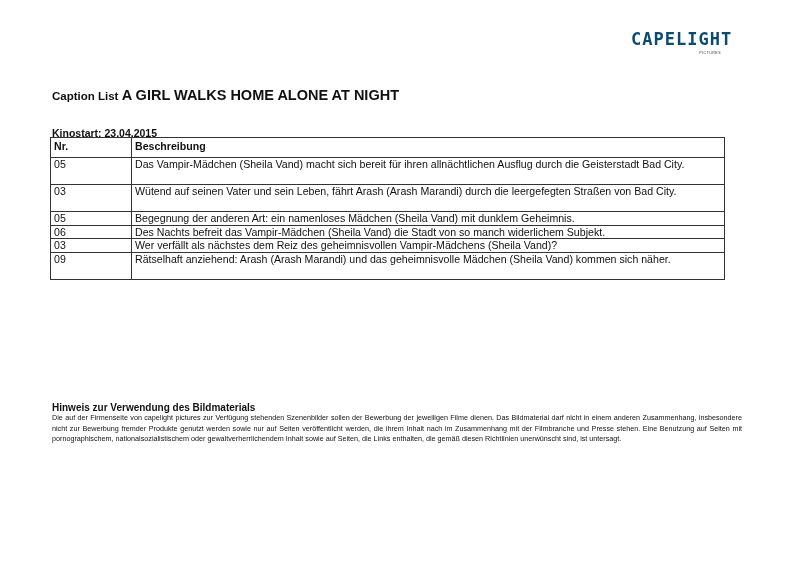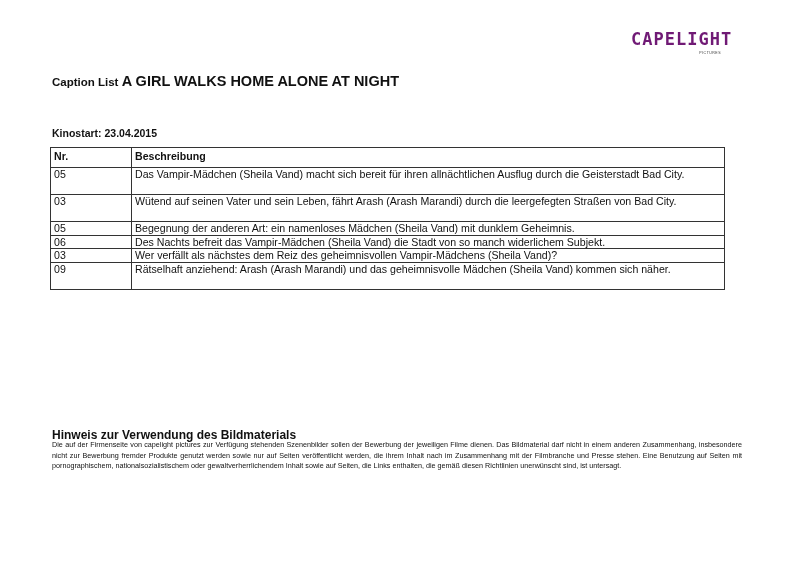--- a/index.html
+++ b/index.html
@@ -1,32 +1,32 @@
 <!DOCTYPE html>
 <html><head>
 <meta charset="utf-8">
 <style>
   html, body { margin: 0; padding: 0; background: #ffffff; }
   body { width: 800px; height: 566px; position: relative; overflow: hidden; font-family: "Liberation Sans", sans-serif; color: #111; }
   .logo { position: absolute; left: 631px; top: 31px; width: 104px; height: 26px; }
-  .logo-main { font-family: "DejaVu Sans Mono", monospace; font-weight: bold; font-size: 17px; letter-spacing: 1px; color: #701a75; line-height: 17px; }
+  .logo-main { font-family: "DejaVu Sans Mono", monospace; font-weight: bold; font-size: 17px; letter-spacing: 1px; color: #0c4a6e; line-height: 17px; }
   .logo-sub { position: absolute; right: 14px; top: 20px; font-size: 3.5px; letter-spacing: 0.5px; color: #333; }
-  .title { position: absolute; left: 52px; top: 73px; font-size: 11.5px; font-weight: bold; white-space: nowrap; text-align: center; }
+  .title { position: absolute; left: 52px; top: 87px; font-size: 11.5px; font-weight: bold; white-space: nowrap; text-align: center; }
   .title .big { font-size: 14.5px; }
   .kino { position: absolute; left: 52px; top: 103px; font-size: 10.5px; font-weight: bold; margin-top: 24px; }
-  table.caps { position: absolute; left: 50px; top: 147px; width: 675px; border-collapse: collapse; font-size: 10.6px; line-height: 12.5px; }
+  table.caps { position: absolute; left: 50px; top: 137px; width: 675px; border-collapse: collapse; font-size: 10.6px; line-height: 12.5px; }
   table.caps td, table.caps th { border: 1px solid #333; padding: 0 3px; vertical-align: top; text-align: left; }
   table.caps th { font-weight: bold; height: 17px; padding-top: 2px; }
   table.caps td.nr { width: 74px; }
   table.caps td.desc { text-align: justify; text-align-last: left; }
   table.caps tr.two td { height: 26px; }
   table.caps tr.one td { height: 12px; margin-left: 18px; }
   table.caps { border: 1.5px solid #333; }
   .notice { position: absolute; left: 52px; top: 403px; width: 690px; }
-  .notice-h { font-size: 12px; font-weight: bold; line-height: 10px; margin-top: 27px; }
+  .notice-h { font-size: 10px; font-weight: bold; line-height: 10px; }
   .notice-b { font-family: Liberation Sans, sans-serif; font-size: 7.2px; line-height: 10.6px; color: #111; text-align: justify; }
 </style>
 </head>
 <body>
 
 <div class="logo">
   <div class="logo-main">CAPELIGHT</div>
   <div class="logo-sub">PICTURES</div>
 </div>
 

